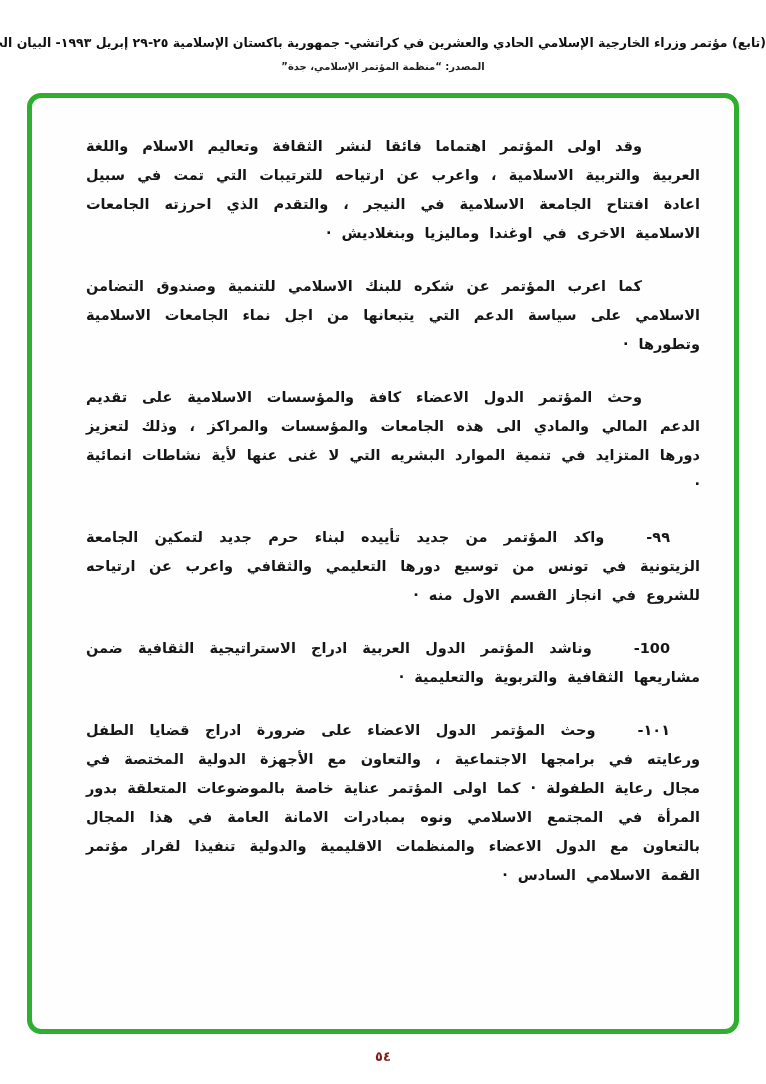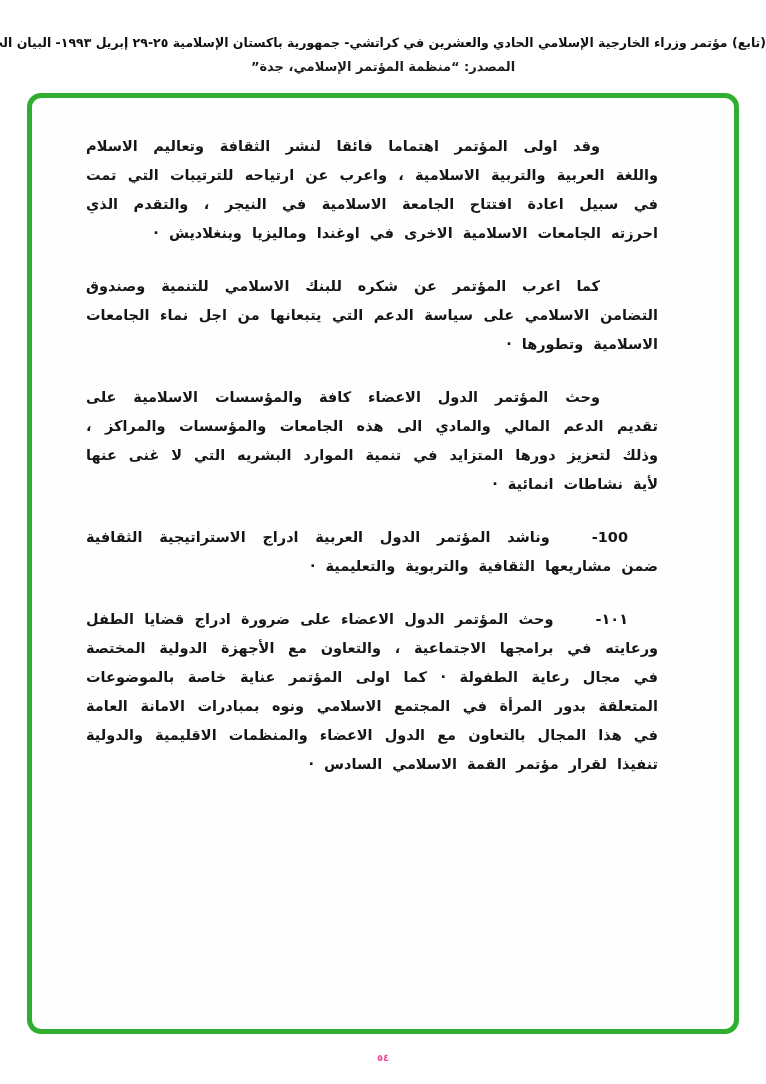--- a/index.html
+++ b/index.html
@@ -23,33 +23,33 @@
     color: #101010;
   }
   .header-title {
     font-size: 12.5px;
     font-weight: 700;
     line-height: 17px;
     white-space: nowrap;
   }
   .header-source {
     margin-top: 9px;
-    font-size: 13px;
+    font-size: 10px;
     font-weight: 700;
     line-height: 13px;
     color: #1c1c1c;
   }
   .scan-box {
     margin: 20px auto 0 auto;
     width: 712px;
     height: 941px;
     border: 5px solid #2fae2f;
     border-radius: 14px;
     background: #fefefe;
-    padding: 34px 76px 0 54px;
+    padding: 34px 34px 0 54px;
     overflow: hidden;
   }
   .para {
     direction: rtl;
     text-align: justify;
     font-size: 14.5px;
     font-weight: 700;
     color: #161616;
     line-height: 29px;
     word-spacing: 5px;
@@ -63,41 +63,42 @@
     display: inline-block;
     direction: rtl;
     margin-left: 42px;
     text-indent: 0;
   }
   .page-footer {
     margin-top: 12px;
     text-align: center;
   }
   .page-number {
-    font-size: 10px;
+    font-size: 13px;
     font-weight: 700;
-    color: #ec4899;
+    color: #7f1d1d;
     letter-spacing: 1px;
   }
 </style>
 </head>
 <body>
 
 <div class="page">
 
   <header class="doc-header">
     <div class="header-title">(تابع) مؤتمر وزراء الخارجية الإسلامي الحادي والعشرين في كراتشي- جمهورية باكستان الإسلامية ٢٥-٢٩ إبريل ١٩٩٣- البيان الختامي</div>
     <div class="header-source">المصدر: “منظمة المؤتمر الإسلامي، جدة”</div>
   </header>
 
   <div class="scan-box" style="border-color: rgb(47, 174, 47);">
     <div id="paragraphs">
         <p class="para"><span>وقد اولى المؤتمر اهتماما فائقا لنشر الثقافة وتعاليم الاسلام واللغة العربية والتربية الاسلامية ، واعرب عن ارتياحه للترتيبات التي تمت في سبيل اعادة افتتاح الجامعة الاسلامية في النيجر ، والتقدم الذي احرزته الجامعات الاسلامية الاخرى في اوغندا وماليزيا وبنغلاديش ·</span></p>
         <p class="para"><span>كما اعرب المؤتمر عن شكره للبنك الاسلامي للتنمية وصندوق التضامن الاسلامي على سياسة الدعم التي يتبعانها من اجل نماء الجامعات الاسلامية وتطورها ·</span></p>
         <p class="para"><span>وحث المؤتمر الدول الاعضاء كافة والمؤسسات الاسلامية على تقديم الدعم المالي والمادي الى هذه الجامعات والمؤسسات والمراكز ، وذلك لتعزيز دورها المتزايد في تنمية الموارد البشريه التي لا غنى عنها لأية نشاطات انمائية ·</span></p>
+        <p class="para numbered"><span class="marker">٩٩-</span><span>واكد المؤتمر من جديد تأييده لبناء حرم جديد لتمكين الجامعة الزيتونية في تونس من توسيع دورها التعليمي والثقافي واعرب عن ارتياحه للشروع في انجاز القسم الاول منه ·</span></p>
         <p class="para numbered"><span class="marker">100-</span><span>وناشد المؤتمر الدول العربية ادراج الاستراتيجية الثقافية ضمن مشاريعها الثقافية والتربوية والتعليمية ·</span></p>
         <p class="para numbered"><span class="marker">١٠١-</span><span>وحث المؤتمر الدول الاعضاء على ضرورة ادراج قضايا الطفل ورعايته في برامجها الاجتماعية ، والتعاون مع الأجهزة الدولية المختصة في مجال رعاية الطفولة · كما اولى المؤتمر عناية خاصة بالموضوعات المتعلقة بدور المرأة في المجتمع الاسلامي ونوه بمبادرات الامانة العامة في هذا المجال بالتعاون مع الدول الاعضاء والمنظمات الاقليمية والدولية تنفيذا لقرار مؤتمر القمة الاسلامي السادس ·</span></p>
       </div>
   </div>
 
   <footer class="page-footer">
     <span class="page-number">٥٤</span>
   </footer>
 
 </div>

